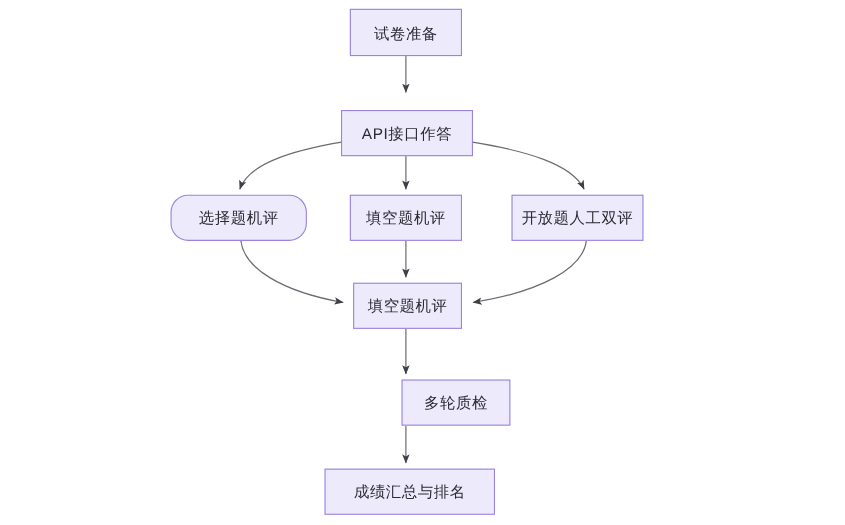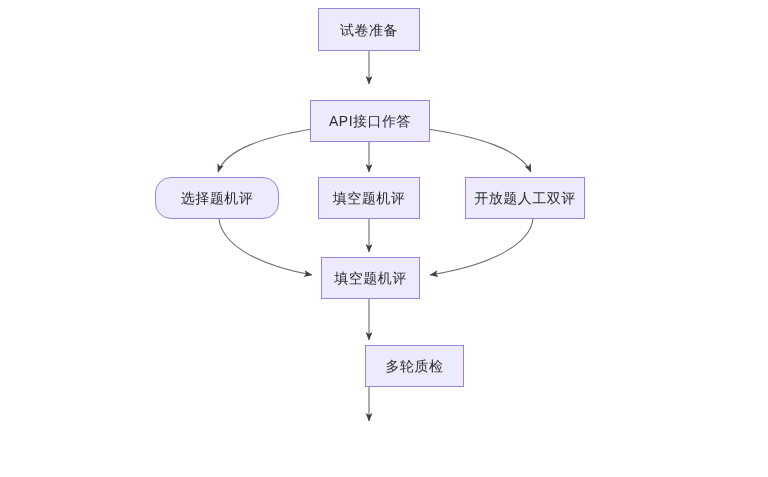--- a/index.html
+++ b/index.html
@@ -99,14 +99,17 @@
   </div>
 
   <div class="node" style="left:321px; top:257px; width:99px; height:42px;">
     <span class="node-label">填空题机评</span>
   </div>
 
   <div class="node" style="left:321px; top:345px; width:99px; height:42px;margin-left:44px;">
     <span class="node-label">多轮质检</span>
   </div>
 
+  <div class="node" style="left:295px; top:426px; width:155px; height:42px;">
+    <span class="node-label">成绩汇总与排名</span>
+  </div>
 
 </div>
 
 </body></html>

